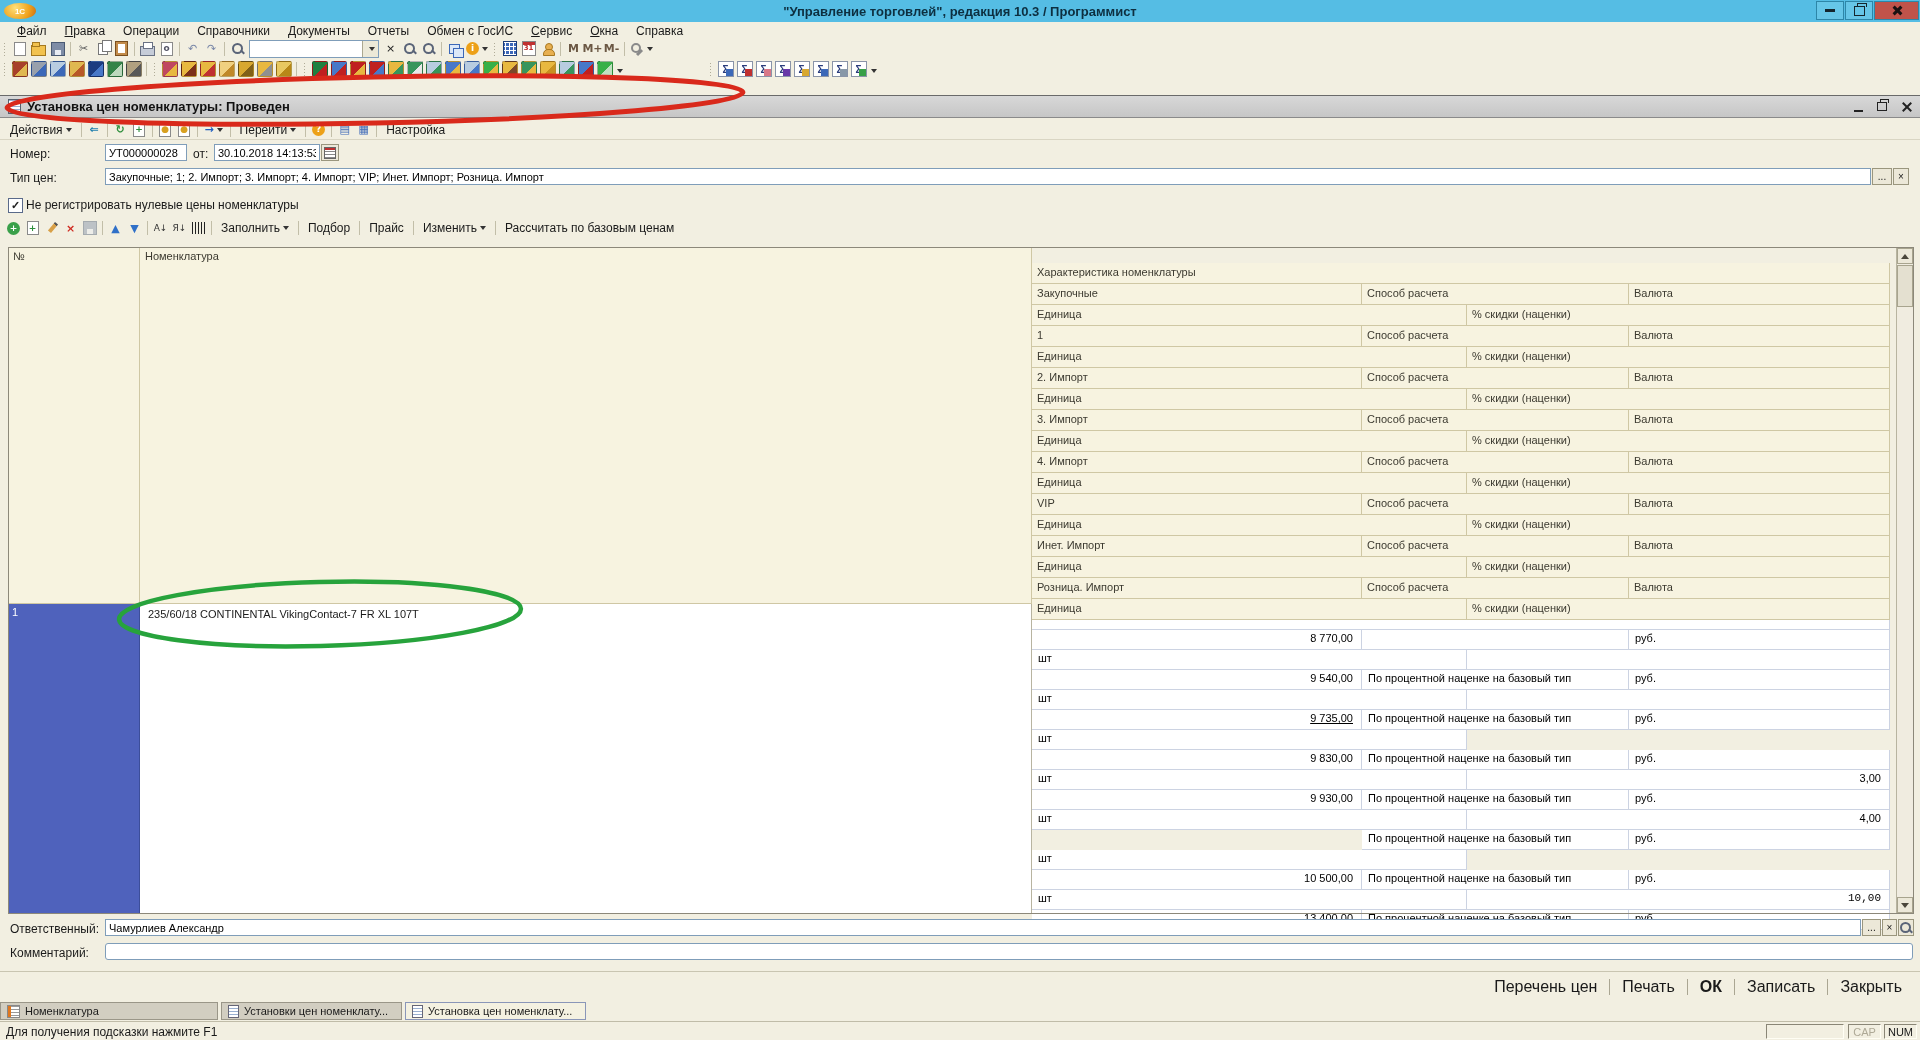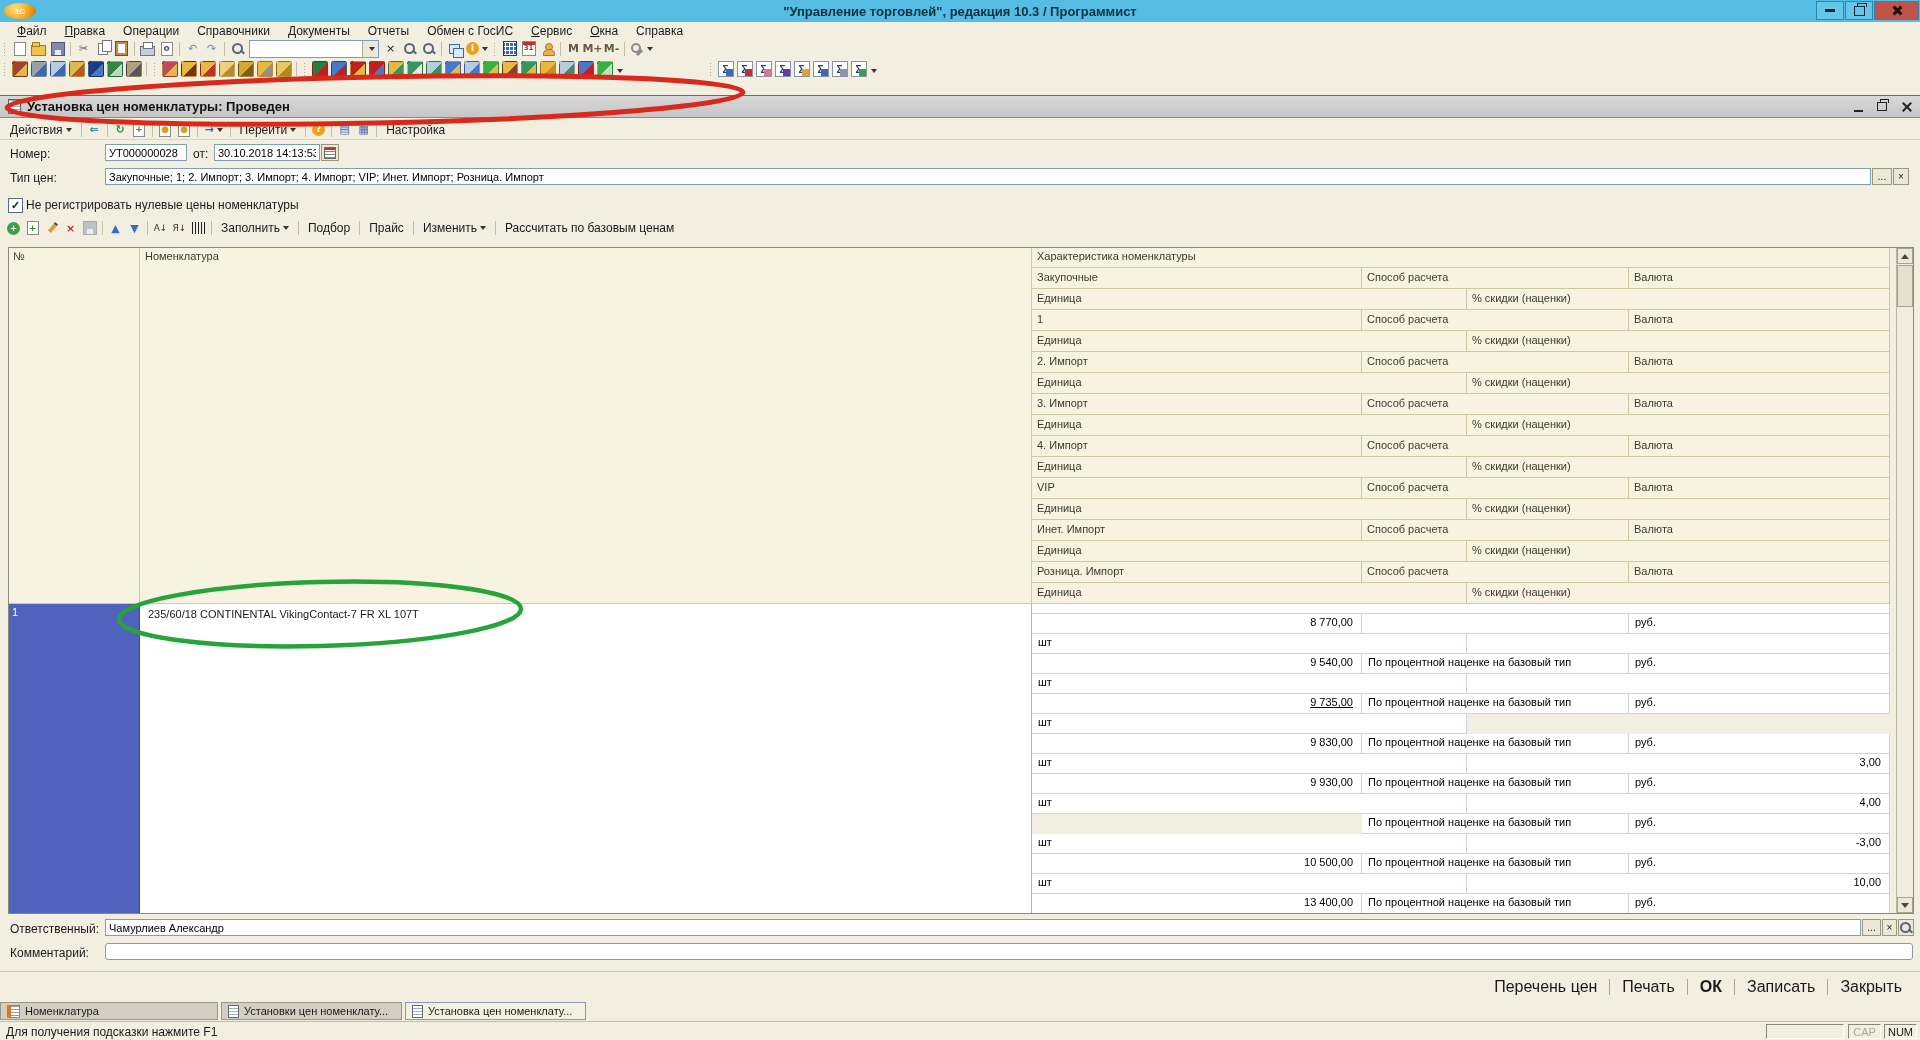--- a/index.html
+++ b/index.html
@@ -490,21 +490,21 @@
     <span class="flatbtn">Прайс</span>
     <span class="tsep"></span>
     <span class="flatbtn">Изменить<span class="dd"></span></span>
     <span class="tsep"></span>
     <span class="flatbtn">Рассчитать по базовым ценам</span>
   </div>
 
 <div class="grid">
   <div class="gcell hc" style="left:0;top:0;width:132px;height:357px">№</div>
   <div class="gcell hc" style="left:132px;top:0;width:892px;height:357px">Номенклатура</div>
-  <div class="abs" style="left:1024px;top:0;width:858px;height:487px">
+  <div class="abs" style="left:1024px;top:16px;width:858px;height:487px">
       <div class="gcell hc" style="left: 0px; top: 0px; width: 858px; height: 21px;">Характеристика номенклатуры</div>
       <div class="gcell hc" style="left: 0px; top: 21px; width: 330px; height: 21px;">Закупочные</div>
       <div class="gcell hc" style="left: 330px; top: 21px; width: 267px; height: 21px;">Способ расчета</div>
       <div class="gcell hc" style="left: 597px; top: 21px; width: 261px; height: 21px;">Валюта</div>
       <div class="gcell hc" style="left: 0px; top: 42px; width: 435px; height: 21px;">Единица</div>
       <div class="gcell hc" style="left: 435px; top: 42px; width: 423px; height: 21px;">% скидки (наценки)</div>
       <div class="gcell hc" style="left: 0px; top: 63px; width: 330px; height: 21px;">1</div>
       <div class="gcell hc" style="left: 330px; top: 63px; width: 267px; height: 21px;">Способ расчета</div>
       <div class="gcell hc" style="left: 597px; top: 63px; width: 261px; height: 21px;">Валюта</div>
       <div class="gcell hc" style="left: 0px; top: 84px; width: 435px; height: 21px;">Единица</div>
@@ -561,26 +561,25 @@
       <div class="gcell dc num" style="left: 435px; top: 507px; width: 423px; height: 20px;">3,00</div>
       <div class="gcell dc num" style="left: 0px; top: 527px; width: 330px; height: 20px;">9 930,00</div>
       <div class="gcell dc" style="left: 330px; top: 527px; width: 267px; height: 20px;">По процентной наценке на базовый тип</div>
       <div class="gcell dc" style="left: 597px; top: 527px; width: 261px; height: 20px;">руб.</div>
       <div class="gcell dc" style="left: 0px; top: 547px; width: 435px; height: 20px;">шт</div>
       <div class="gcell dc num" style="left: 435px; top: 547px; width: 423px; height: 20px;">4,00</div>
       <div class="gcell dc num" style="left: 0px; top: 567px; width: 330px; height: 20px; margin-top: 36px;">9 255,00</div>
       <div class="gcell dc" style="left: 330px; top: 567px; width: 267px; height: 20px;">По процентной наценке на базовый тип</div>
       <div class="gcell dc" style="left: 597px; top: 567px; width: 261px; height: 20px;">руб.</div>
       <div class="gcell dc" style="left: 0px; top: 587px; width: 435px; height: 20px;">шт</div>
-      <div class="gcell dc num" style="left: 435px; top: 587px; width: 423px; height: 20px;">-3,00</div>
       <div class="gcell dc num" style="left: 0px; top: 607px; width: 330px; height: 20px;">10 500,00</div>
       <div class="gcell dc" style="left: 330px; top: 607px; width: 267px; height: 20px;">По процентной наценке на базовый тип</div>
       <div class="gcell dc" style="left: 597px; top: 607px; width: 261px; height: 20px;">руб.</div>
       <div class="gcell dc" style="left: 0px; top: 627px; width: 435px; height: 20px;">шт</div>
-      <div class="gcell dc num" style="left: 435px; top: 627px; width: 423px; height: 20px;">10,00</div>
+      <div class="gcell dc num" style="left: 435px; top: 627px; width: 423px; height: 20px; font-family: Liberation Mono, monospace;">10,00</div>
       <div class="gcell dc num" style="left: 0px; top: 647px; width: 330px; height: 20px;">13 400,00</div>
       <div class="gcell dc" style="left: 330px; top: 647px; width: 267px; height: 20px;">По процентной наценке на базовый тип</div>
       <div class="gcell dc" style="left: 597px; top: 647px; width: 261px; height: 20px;">руб.</div>
     </div>
   <div class="rownum">1</div>
   <div class="nomcell">235/60/18 CONTINENTAL VikingContact-7 FR XL 107T</div>
   <div class="sb">
     <span class="sbtn" style="top:0">
         <span class="tri-up"></span>
       </span>

